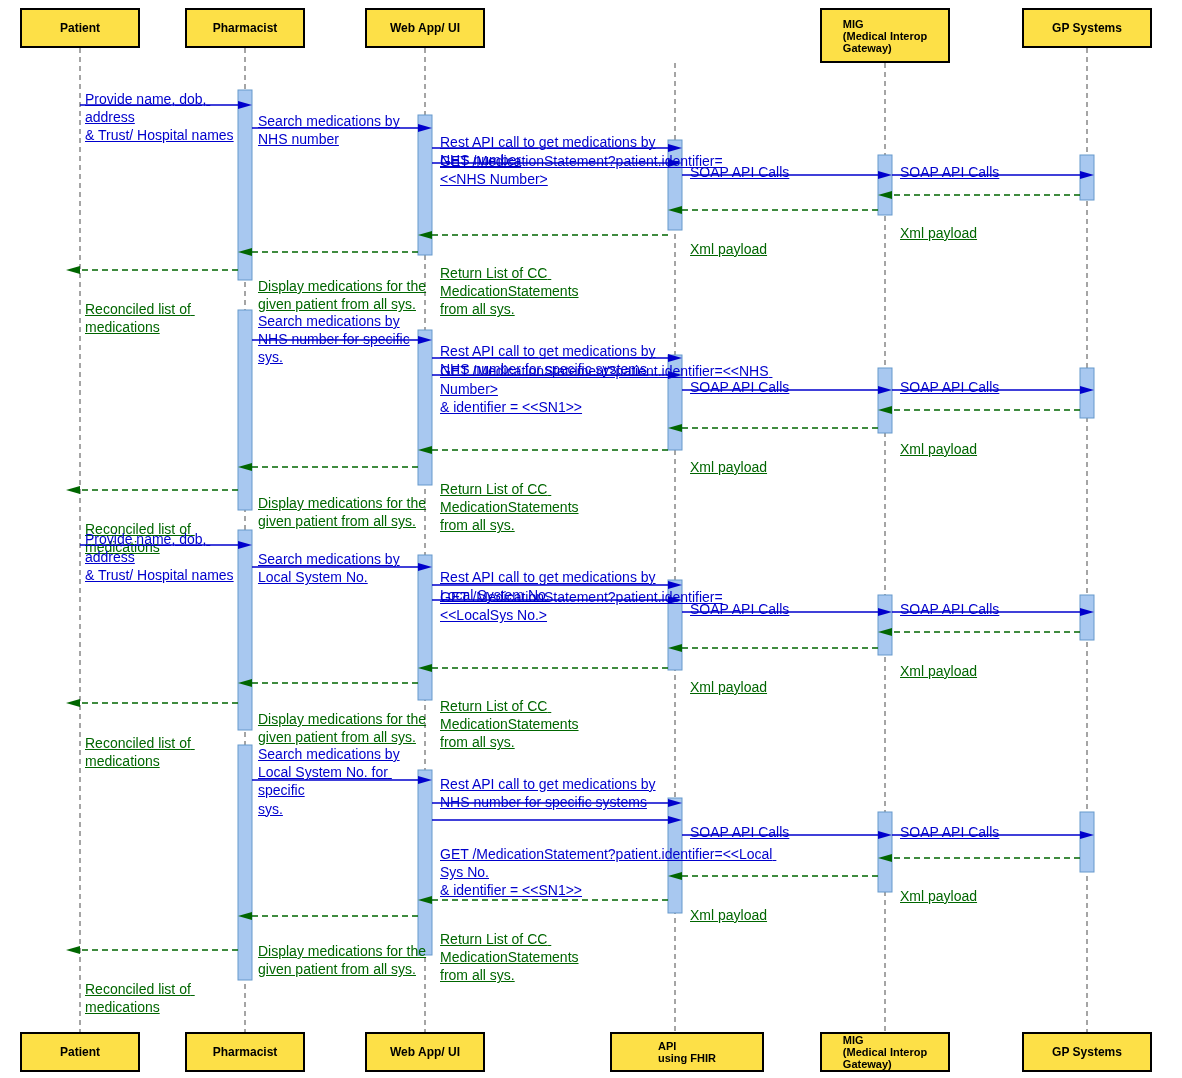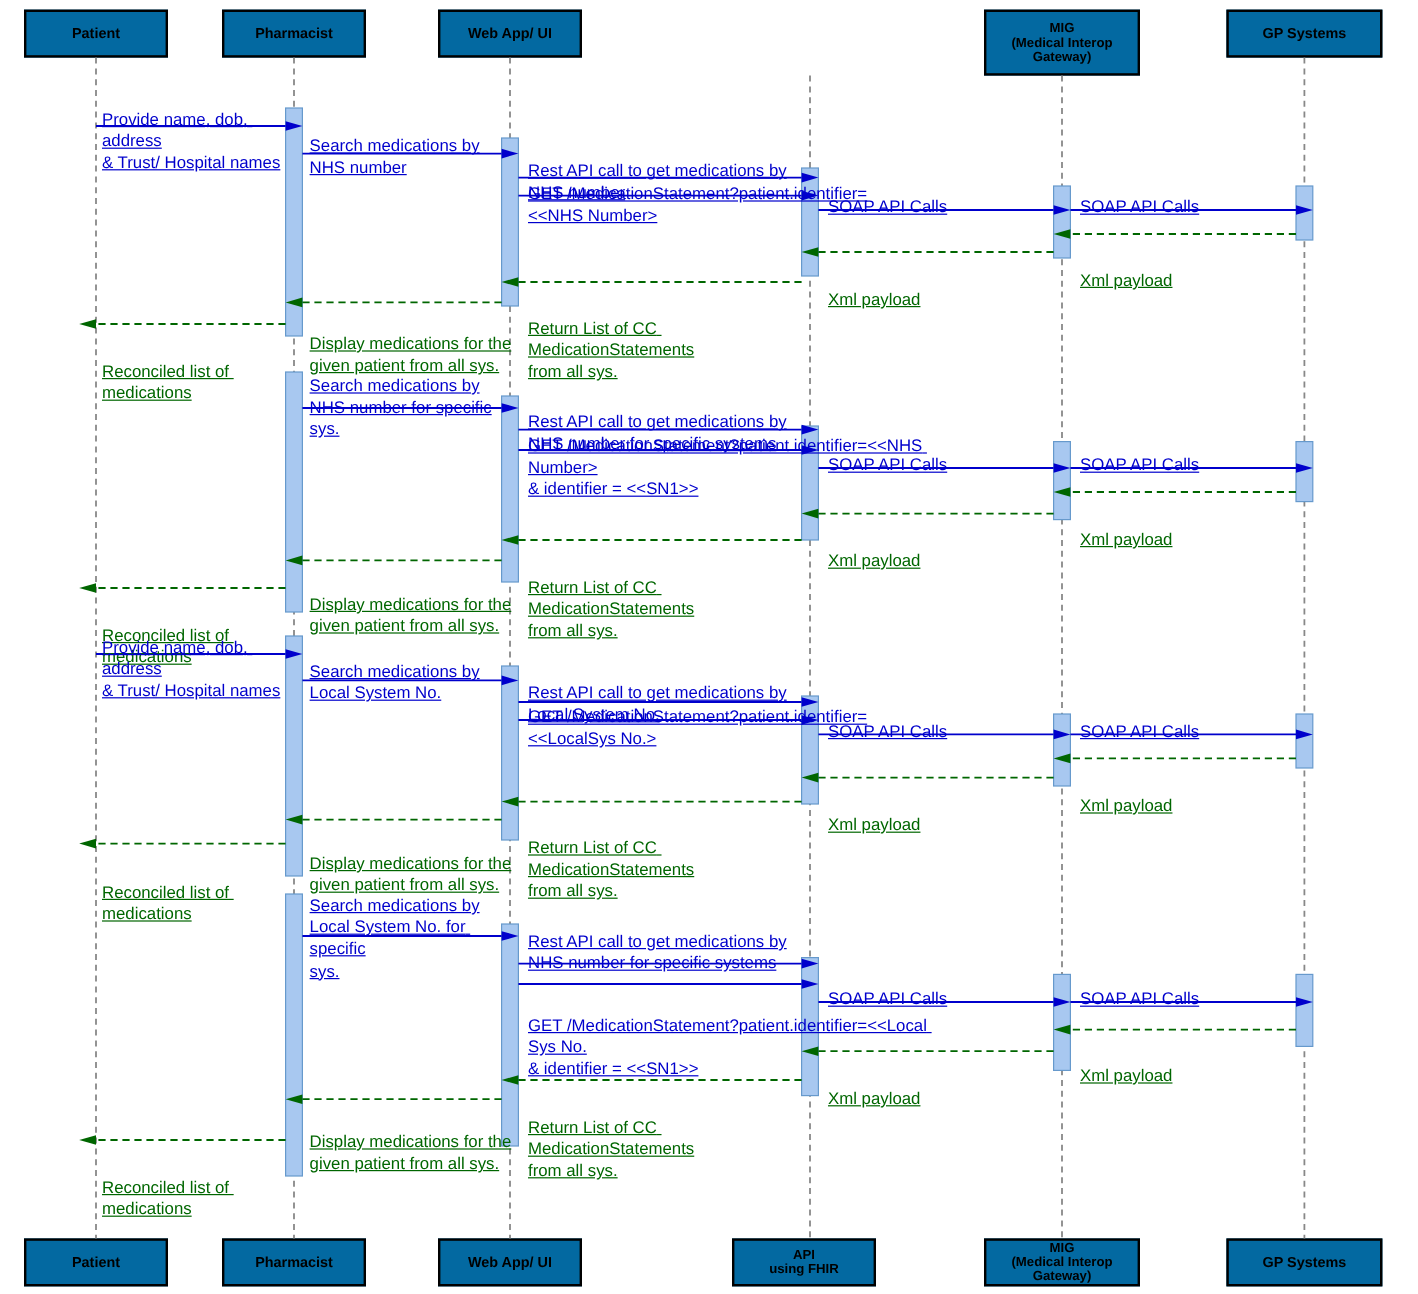--- a/index.html
+++ b/index.html
@@ -13,22 +13,22 @@
       position: relative;
     }
     #diagram {
       position: relative;
       width: 1182px;
       height: 1078px;
     }
     .actor-box {
       position: absolute;
       border: 2px solid #000;
-      background: #0369a1;
-      text-align: center;
+      background: #fde047;
+      text-align: left;
       font-weight: bold;
       font-size: 12px;
       display: flex;
       align-items: center;
       justify-content: center;
       padding: 4px;
     }
     .msg-label {
       position: absolute;
       font-size: 14px;
@@ -54,21 +54,21 @@
 
   <div class="actor-box" style="left:20px;top:8px;width:120px;height:40px;">Patient</div>
   <div class="actor-box" style="left:185px;top:8px;width:120px;height:40px;">Pharmacist</div>
   <div class="actor-box" style="left:365px;top:8px;width:120px;height:40px;">Web App/ UI</div>
   <div class="actor-box" style="left:820px;top:8px;width:130px;height:55px;font-size:11px;">MIG<br>(Medical Interop<br>Gateway)</div>
   <div class="actor-box" style="left:1022px;top:8px;width:130px;height:40px;">GP Systems</div>
 
   <div class="actor-box" style="left:20px;top:1032px;width:120px;height:40px;">Patient</div>
   <div class="actor-box" style="left:185px;top:1032px;width:120px;height:40px;">Pharmacist</div>
   <div class="actor-box" style="left:365px;top:1032px;width:120px;height:40px;">Web App/ UI</div>
-  <div class="actor-box" style="left:610px;top:1032px;width:120px;height:40px;font-size:11px;">API<br>using FHIR</div>
+  <div class="actor-box" style="left:610px;top:1032px;width:154px;height:40px;font-size:11px;">API<br>using FHIR</div>
   <div class="actor-box" style="left:820px;top:1032px;width:130px;height:40px;font-size:11px;">MIG<br>(Medical Interop<br>Gateway)</div>
   <div class="actor-box" style="left:1022px;top:1032px;width:130px;height:40px;">GP Systems</div>
 
   <svg class="arrows">
 
     <line x1="80" y1="48" x2="80" y2="1032" stroke="#888" stroke-width="1.5" stroke-dasharray="5,4"></line>
     <line x1="245" y1="48" x2="245" y2="1032" stroke="#888" stroke-width="1.5" stroke-dasharray="5,4"></line>
     <line x1="425" y1="48" x2="425" y2="1032" stroke="#888" stroke-width="1.5" stroke-dasharray="5,4"></line>
     <line x1="675" y1="63" x2="675" y2="1032" stroke="#888" stroke-width="1.5" stroke-dasharray="5,4"></line>
     <line x1="885" y1="63" x2="885" y2="1032" stroke="#888" stroke-width="1.5" stroke-dasharray="5,4"></line>

